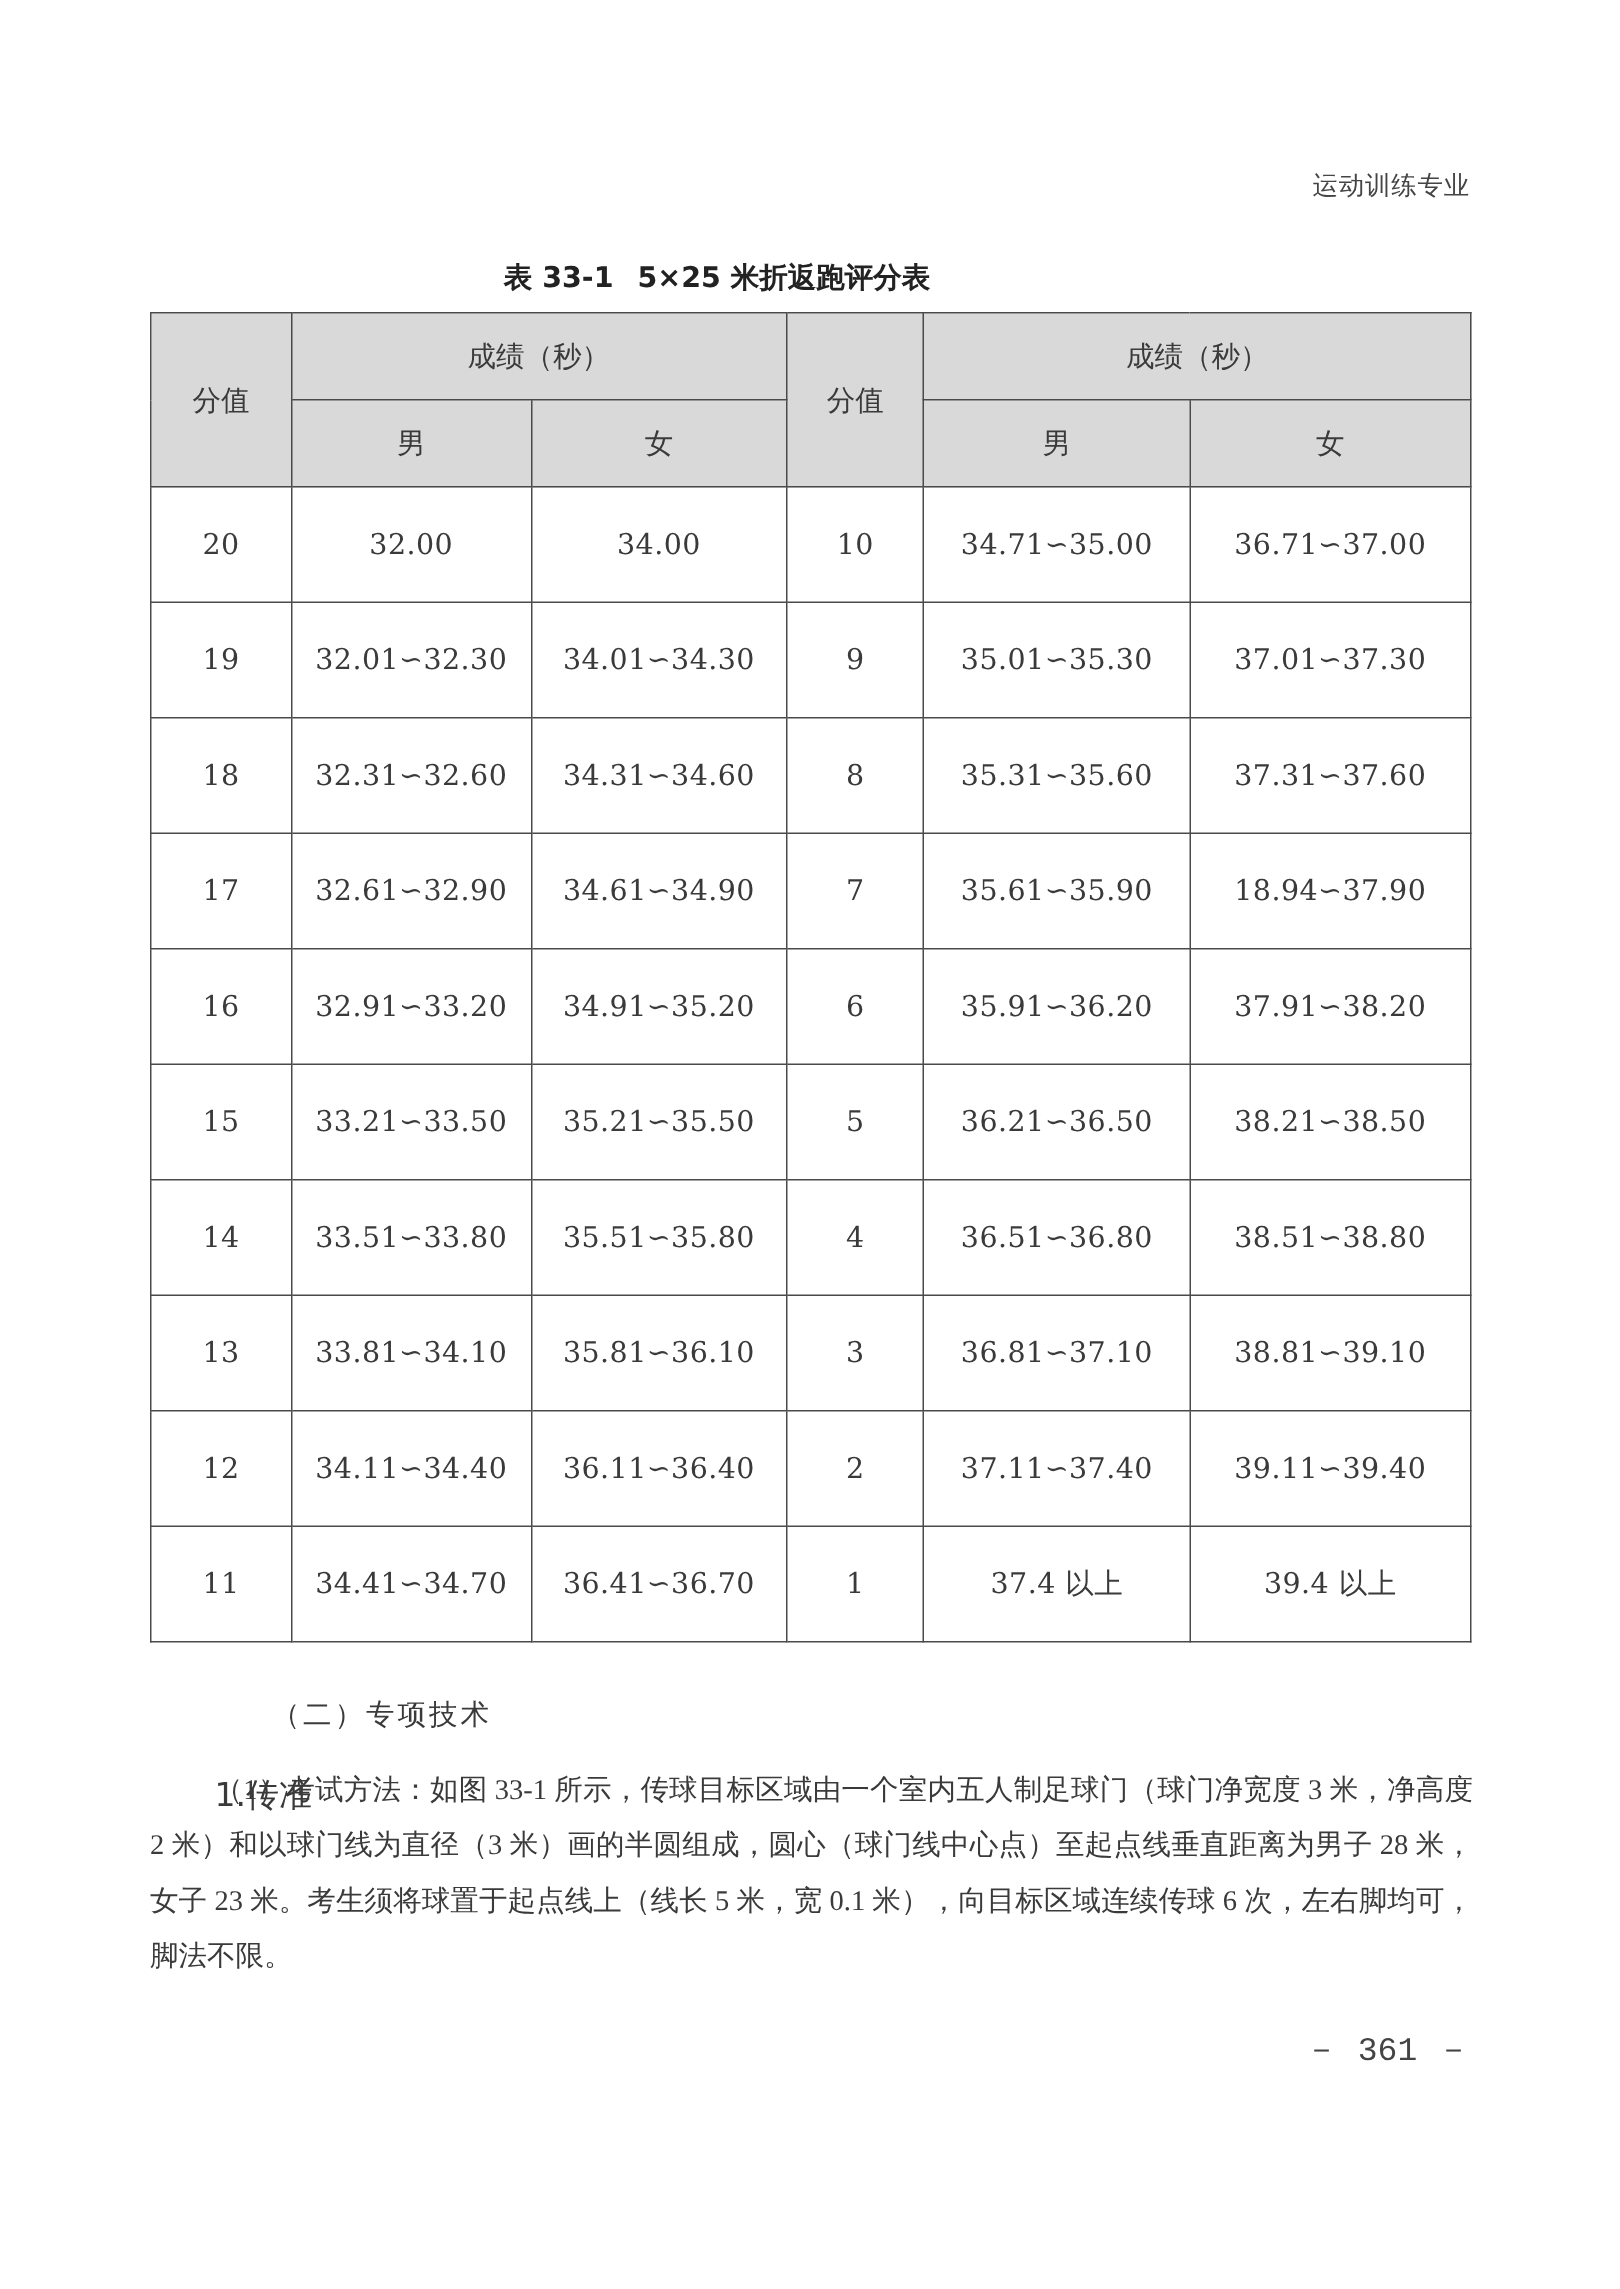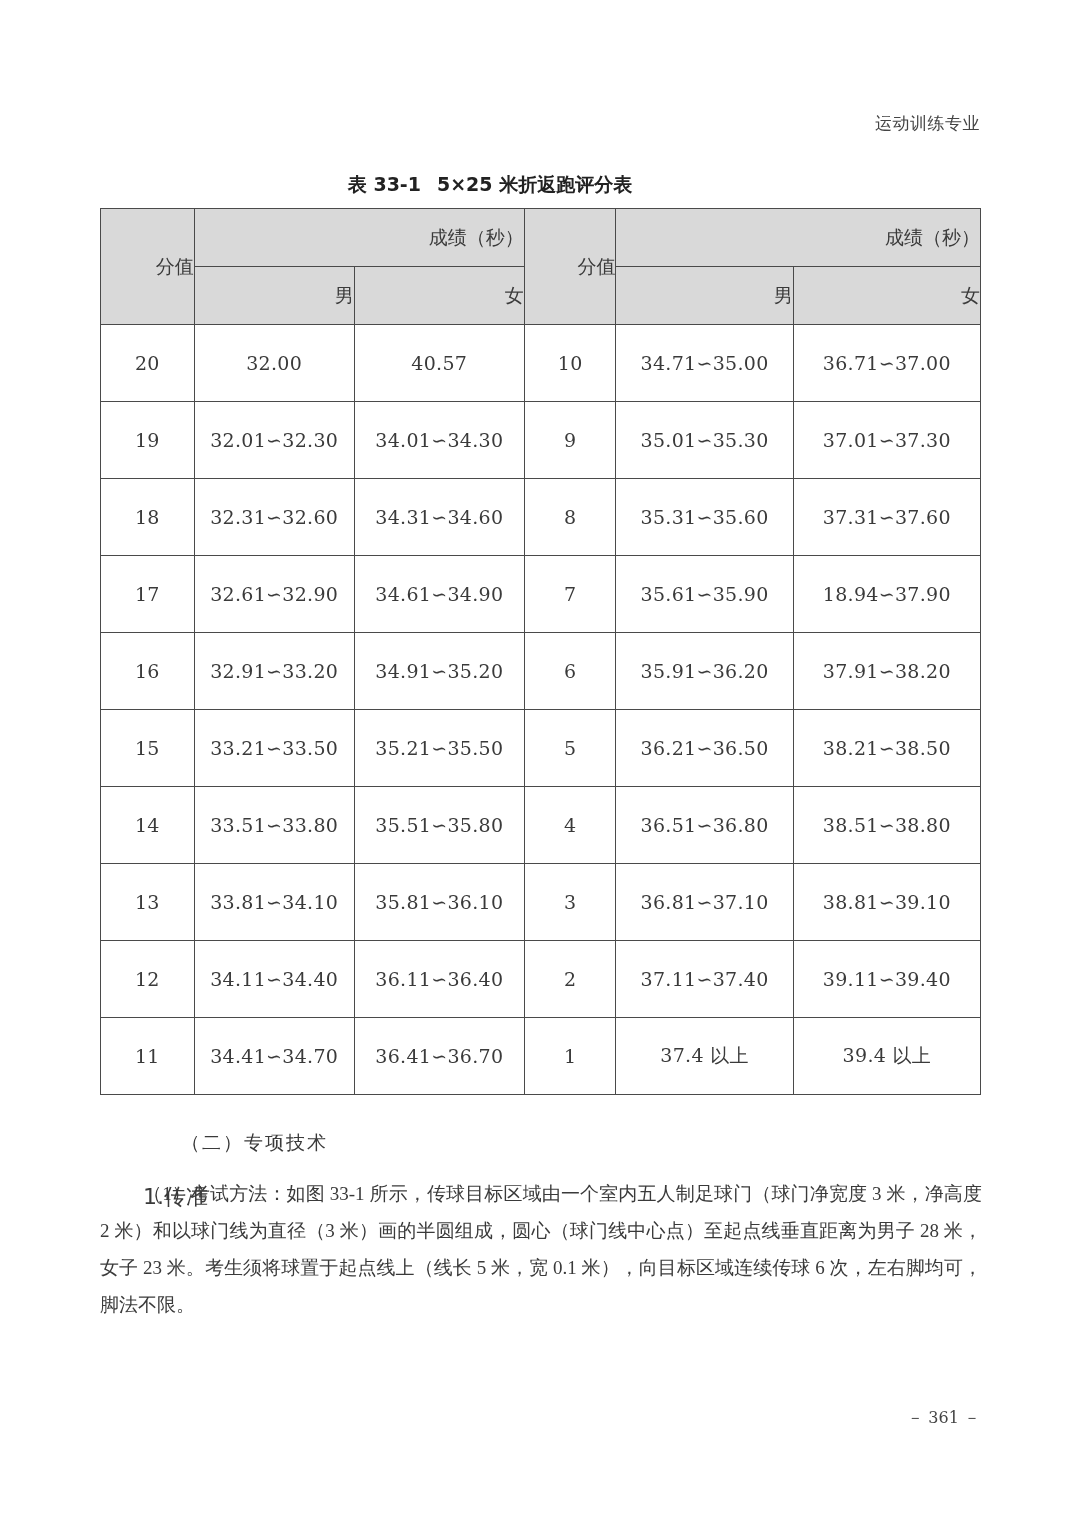--- a/index.html
+++ b/index.html
@@ -11,37 +11,35 @@
     .running-header {
       position: absolute; right: 100px; top: 112px;
       font-size: 17px; color: #444444;
       font-family: Liberation Serif, serif;
       letter-spacing: 0.5px;
     }
     .table-title {
       position: absolute; left: 0; width: 956px; top: 172px;
       text-align: center; font-size: 19px; font-weight: bold; color: #222222;
       font-family: "DejaVu Sans", "Liberation Sans", sans-serif;
-      margin-left: 12px;
     }
     .table-title .gap { display: inline-block; width: 16px; }
     table.score {
       position: absolute; left: 100px; top: 208px;
       width: 881px; border-collapse: collapse;
       font-size: 19px; color: #3a3a3a;
     }
     table.score td, table.score th {
       border: 1.5px solid #4a4a4a; text-align: center; padding: 0;
       font-weight: normal;
     }
     table.score thead th {
       background: #d9d9d9; color: #3a3a3a;
       font-family: "DejaVu Sans", "Liberation Sans", sans-serif;
       font-size: 19px;
-      text-align: right;
     }
     table.score thead tr.h1 th { height: 57px; }
     table.score thead tr.h2 th { height: 57px; }
     table.score tbody td { height: 76px; letter-spacing: 0.3px; }
     .col-score { width: 93px; }
     .col-m1 { width: 159px; }
     .col-f1 { width: 169px; }
     .col-score2 { width: 91px; }
     .col-m2 { width: 176px; }
     .col-f2 { width: 186px; }
@@ -57,22 +55,22 @@
       font-size: 22px; color: #3a3a3a;
       font-family: "DejaVu Sans", "Liberation Sans", sans-serif;
     }
     .paragraph {
       position: absolute; left: 100px; top: 1175px; width: 882px;
       font-size: 19px; line-height: 37px; color: #3a3a3a;
       text-indent: 43px; text-align: justify;
       font-family: Liberation Serif, serif;
     }
     .page-number {
-      position: absolute; right: 100px; top: 1408px;
-      font-size: 16px; color: #444444;
+      position: absolute; right: 100px; top: 1351px;
+      font-size: 22px; color: #444444; font-family: Liberation Mono, monospace;
     }
   </style>
 </head>
 <body>
 
 <div class="running-header">运动训练专业</div>
 
 <div class="table-title">
   <span>表 33-1</span><span class="gap"></span><span>5×25 米折返跑评分表</span>
 </div>
@@ -97,21 +95,21 @@
       <th>男</th>
       <th>女</th>
       <th>男</th>
       <th>女</th>
     </tr>
   </thead>
   <tbody>
     <tr>
       <td>20</td>
       <td>32.00</td>
-      <td>40.57</td>
+      <td>34.00</td>
       <td>10</td>
       <td>34.71∽35.00</td>
       <td>36.71∽37.00</td>
     </tr>
     <tr>
       <td>19</td>
       <td>32.01∽32.30</td>
       <td>34.01∽34.30</td>
       <td>9</td>
       <td>35.01∽35.30</td>

